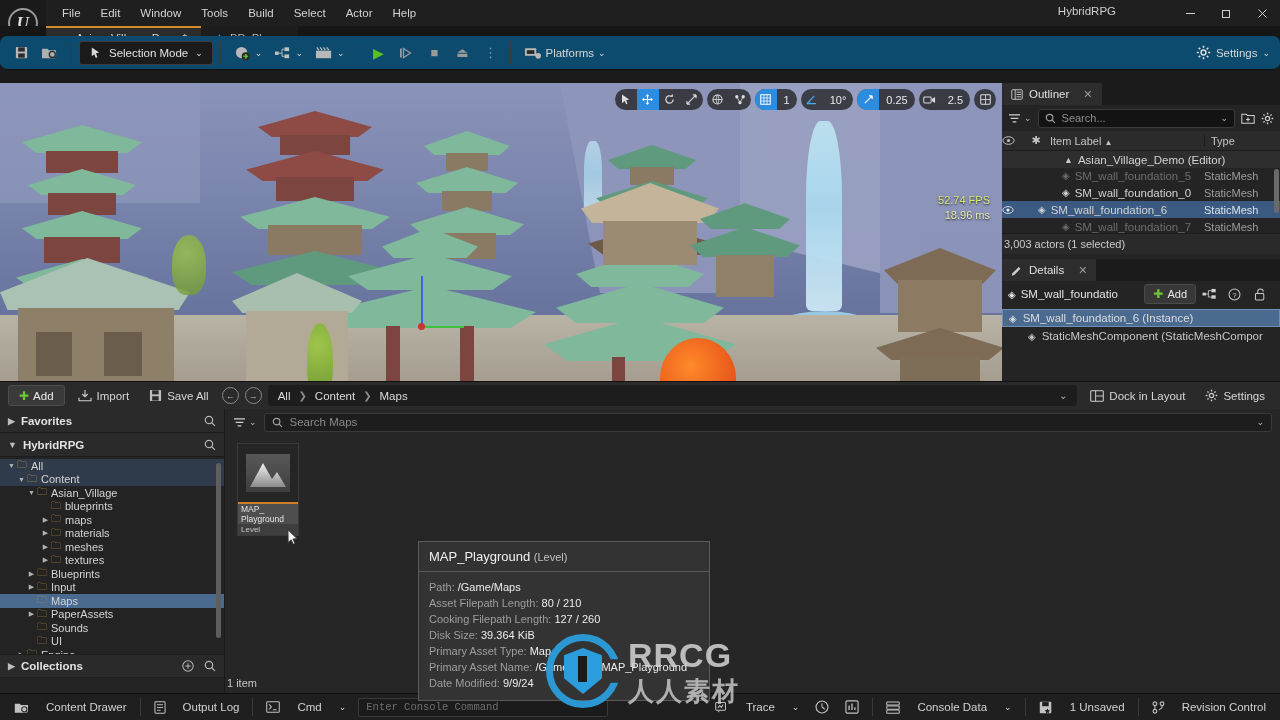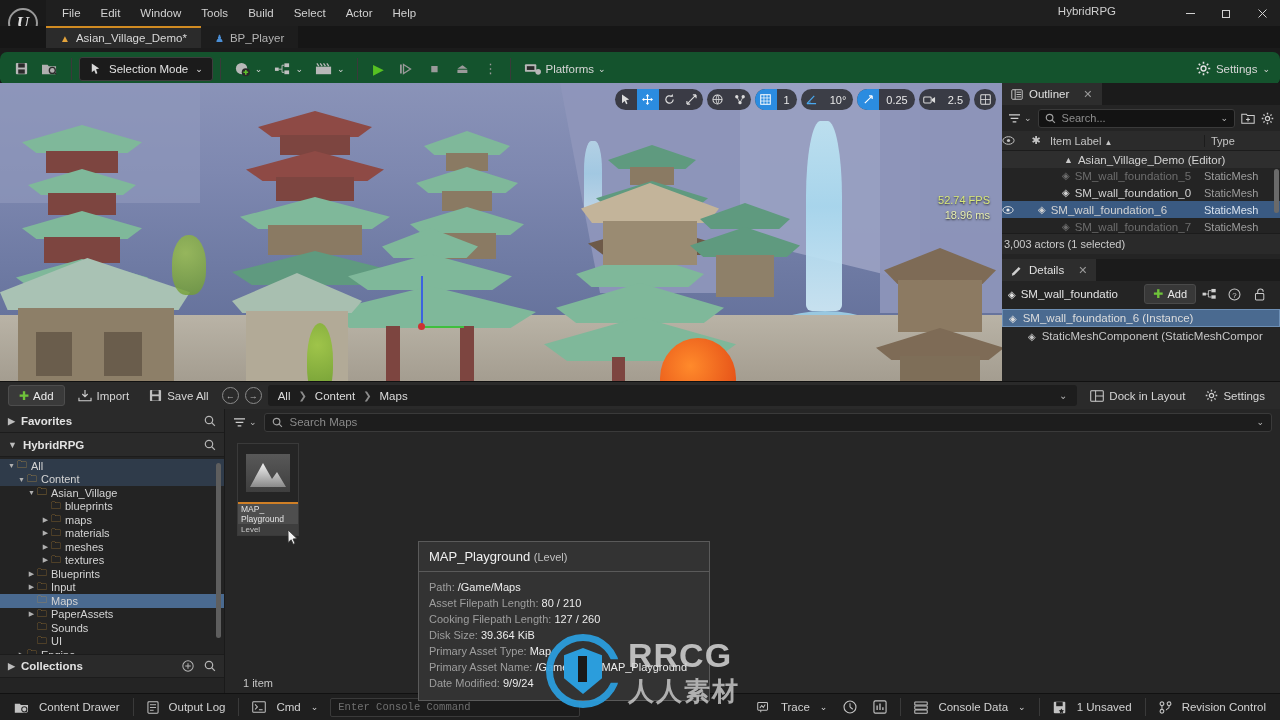--- a/index.html
+++ b/index.html
@@ -56,22 +56,22 @@
     margin-left: 46px;
   }
   .tab + .tab { margin-left: 0; background: #1d1d1d; color: #b4b4b4; }
   .tab.active { background: #2b2b2b; border-top-color: #d08b22; }
   .tab .tico { font-size: 10px; }
   .tab .tico.level { color: #e3a33b; }
   .tab .tico.bp { color: #4b8fd6; }
 
   
   .toolbar {
-    position: absolute; left: 0; top: 52px; width: 1280px; height: 34px;
-    background: #14532d; display: flex; align-items: center; padding: 0 8px;
+    position: absolute; left: 0; top: 36px; width: 1280px; height: 34px;
+    background: #0c4a6e; display: flex; align-items: center; padding: 0 8px;
     border-bottom: 1px solid #121212;
     border-radius: 7px;
   }
   .tb-btn {
     display: flex; align-items: center; gap: 4px; height: 24px;
     padding: 0 6px; font-size: 11.5px; color: #d6d6d6; border-radius: 3px;
   }
   .tb-sep { width: 1px; height: 22px; background: #3a3a3a; margin: 0 7px; }
   .mode-btn {
     display: flex; align-items: center; gap: 7px;
@@ -338,21 +338,21 @@
   .tile-label {
     background: #4e4e4e; font-size: 8.5px; color: #e4e4e4; line-height: 10px;
     padding: 0 3px; word-break: break-all;
   }
   .tile-sub {
     background: #3e3e3e; font-size: 8px; color: #c9c9c9; padding: 1px 3px;
   }
   .cursor-ic { position: absolute; left: 48px; top: 85px; font-size: 13px; color: #fff;
      text-shadow: 0 0 2px #000; }
   .item-count {
-    position: absolute; left: 18px; bottom: 5px; font-size: 11px; color: #c6c6c6;
+    position: absolute; left: 2px; bottom: 5px; font-size: 11px; color: #c6c6c6;
   }
 
   
   .tooltip {
     position: absolute; left: 418px; top: 541px; width: 292px;
     background: #333333; border: 1px solid #5a5a5a; z-index: 40;
   }
   .tt-head {
     border-bottom: 1px solid #5a5a5a; padding: 7px 10px;
     font-size: 13px; color: #f0f0f0;
@@ -390,21 +390,21 @@
     font-family: "DejaVu Sans", sans-serif;
   }
 
   
   .statusbar {
     position: absolute; left: 0; top: 693px; width: 1280px; height: 27px;
     background: #1f1f1f; display: flex; align-items: center; padding: 0 6px;
     border-top: 1px solid #111;
   }
   .sb-btn {
-    display: flex; align-items: center; gap: 10px; height: 20px; padding: 0 8px;
+    display: flex; align-items: center; gap: 17px; height: 20px; padding: 0 8px;
     font-size: 11.5px; color: #d2d2d2; border-radius: 3px;
   }
   .sb-sep { width: 1px; height: 18px; background: #3a3a3a; margin: 0 5px; }
   .console {
     width: 250px; height: 19px; background: #1b1b1b; border: 1px solid #3a3a3a;
     border-radius: 2px; display: flex; align-items: center; padding: 0 7px;
     font-size: 10.5px; color: #6f6f6f; font-family: "Liberation Mono", monospace;
     margin-left: 4px;
   }
   .sb-right { margin-left: auto; display: flex; align-items: center; }

